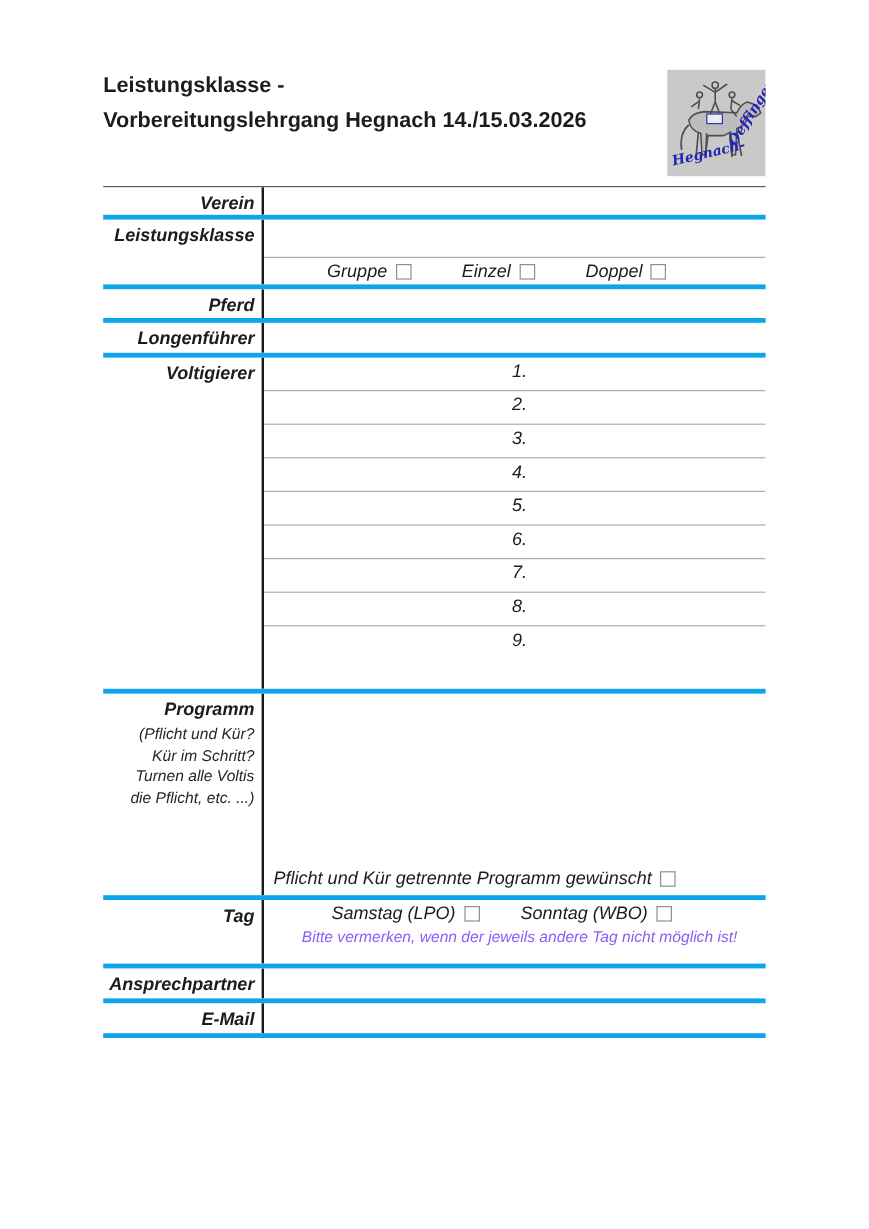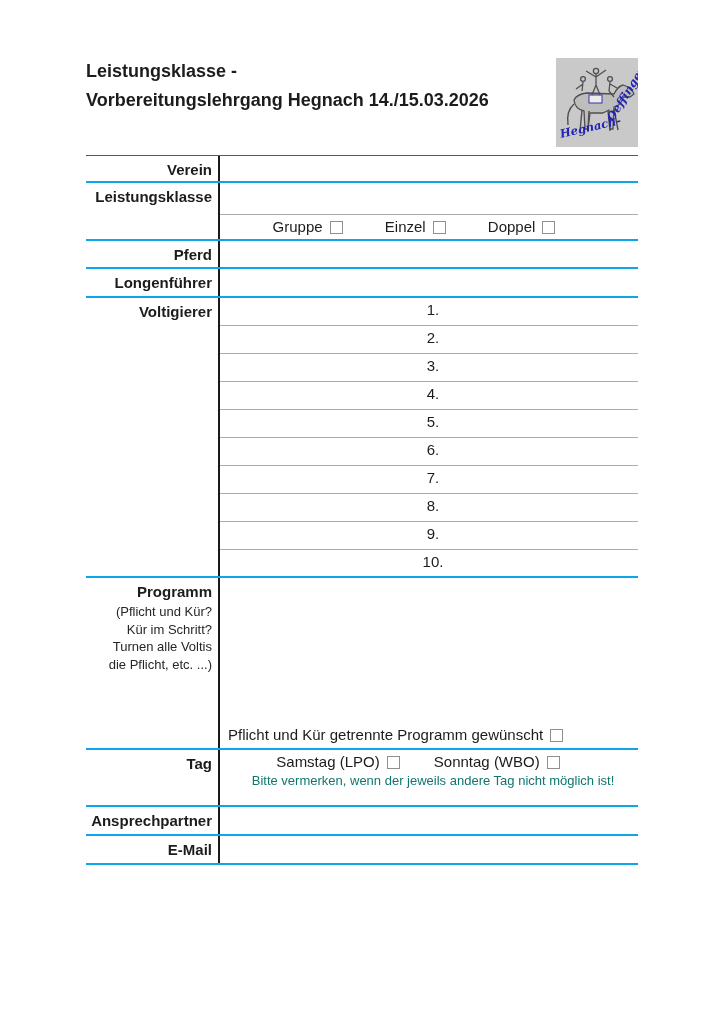--- a/index.html
+++ b/index.html
@@ -17,21 +17,21 @@
     font-size:18px;font-weight:bold;line-height:29px;color:#1c1c1c;
   }
   
   .logo{position:absolute;left:556px;top:58px;width:82px;height:89px;}
   
   .form-table{
     position:absolute;left:86px;top:155px;width:552px;
     border-top:1px solid #5a5a5a;
     font-size:15px;
   }
-  .row{display:flex;box-sizing:border-box;border-bottom:2px solid #0ea5e9;overflow:hidden;}
+  .row{display:flex;box-sizing:border-box;border-bottom:4px solid #0ea5e9;overflow:hidden;font-style:italic;}
   .r-verein{height:27px}
   .r-leistungsklasse{height:58px}
   .r-pferd{height:28px}
   .r-longenfuehrer{height:29px}
   .r-voltigierer{height:280px}
   .r-programm{height:172px}
   .r-tag{height:57px}
   .r-ansprechpartner{height:29px}
   .r-handynummer{height:27px}
   .r-email{height:29px}
@@ -71,21 +71,21 @@
   .vrow + .vrow{border-top:1px solid #ababab;}
   .vrow:first-child{height:27px;}
   
   .startzeit{
     position:absolute;left:8px;bottom:5px;white-space:nowrap;
   }
   
   .tag-line1{padding:3px 0 0 8px;white-space:nowrap;}
   .tag-opt{display:inline-block;margin-right:30px;}
   .tag-note{
-    padding:2px 0 0 8px;font-size:13px;color:#0f766e;line-height:17px;
+    padding:2px 0 0 8px;font-size:13px;color:#8b5cf6;line-height:17px;
   }
 </style>
 </head>
 <body>
 
 <div class="page">
 
   <div class="title-block">
     <div>Leistungsklasse -</div>
     <div>Vorbereitungslehrgang Hegnach 14./15.03.2026</div>
@@ -153,21 +153,20 @@
       <div class="vcol">
         <div class="vrow"><span>1.</span></div>
         <div class="vrow"><span>2.</span></div>
         <div class="vrow"><span>3.</span></div>
         <div class="vrow"><span>4.</span></div>
         <div class="vrow"><span>5.</span></div>
         <div class="vrow"><span>6.</span></div>
         <div class="vrow"><span>7.</span></div>
         <div class="vrow"><span>8.</span></div>
         <div class="vrow"><span>9.</span></div>
-        <div class="vrow"><span>10.</span></div>
       </div>
     </div>
 
     <div class="row r-programm">
       <div class="lcol">
         <span class="lbl">Programm</span>
         <div class="note">(Pflicht und Kür?
 Kür im Schritt?
 Turnen alle Voltis
 die Pflicht, etc. ...)</div>

